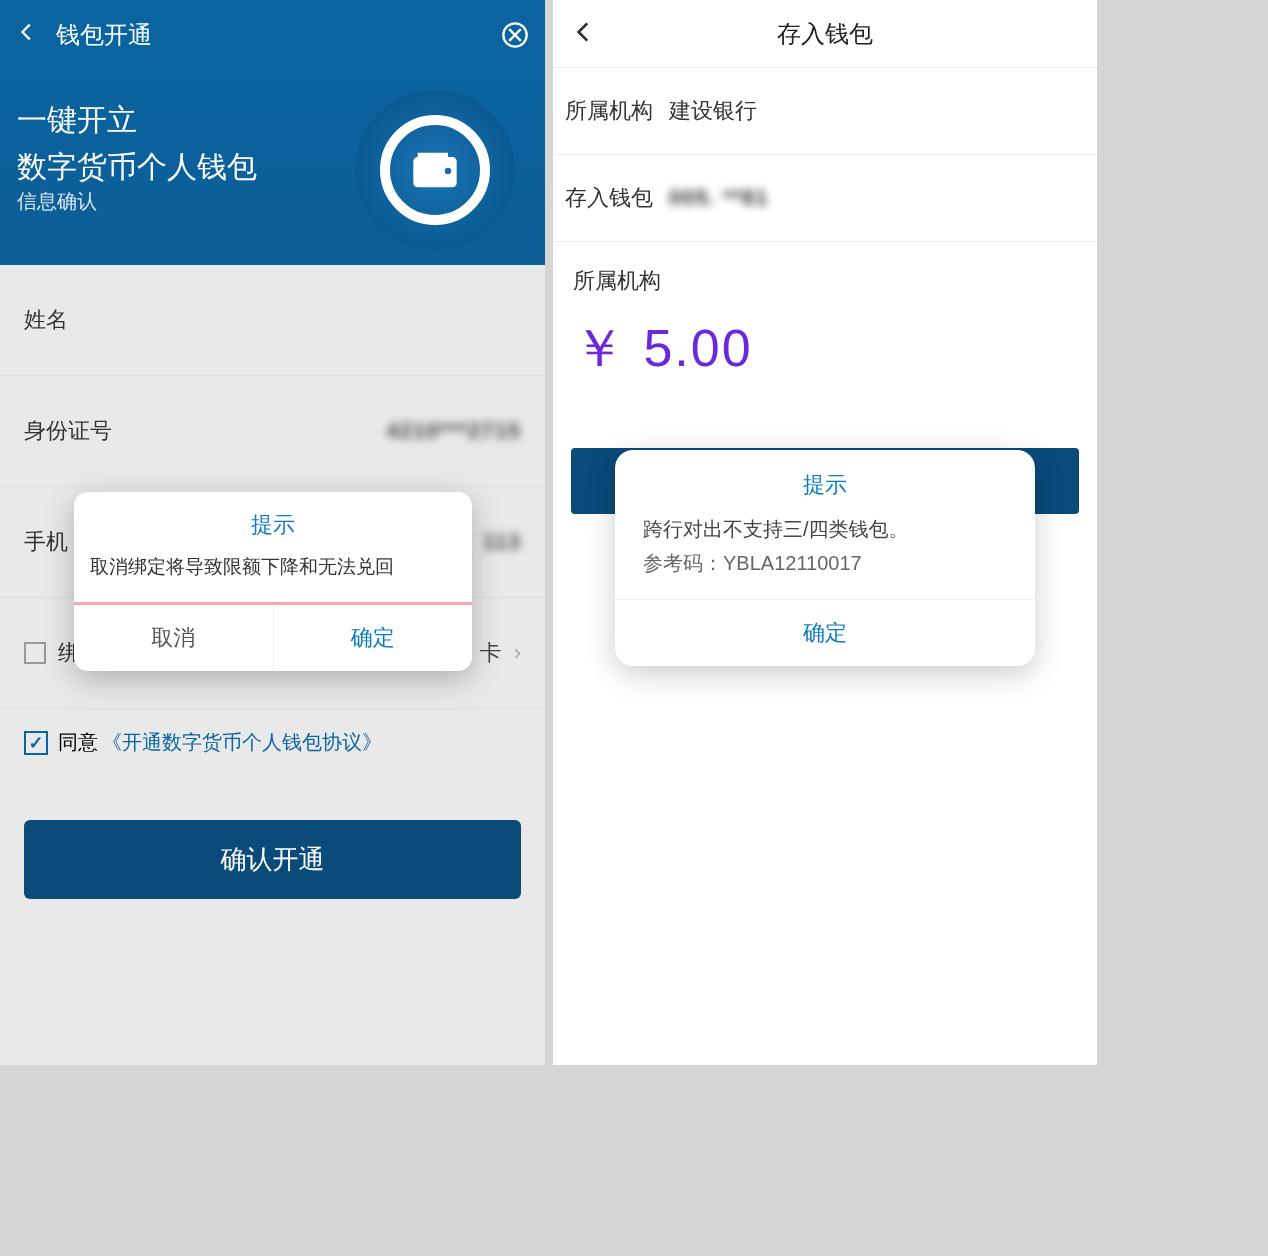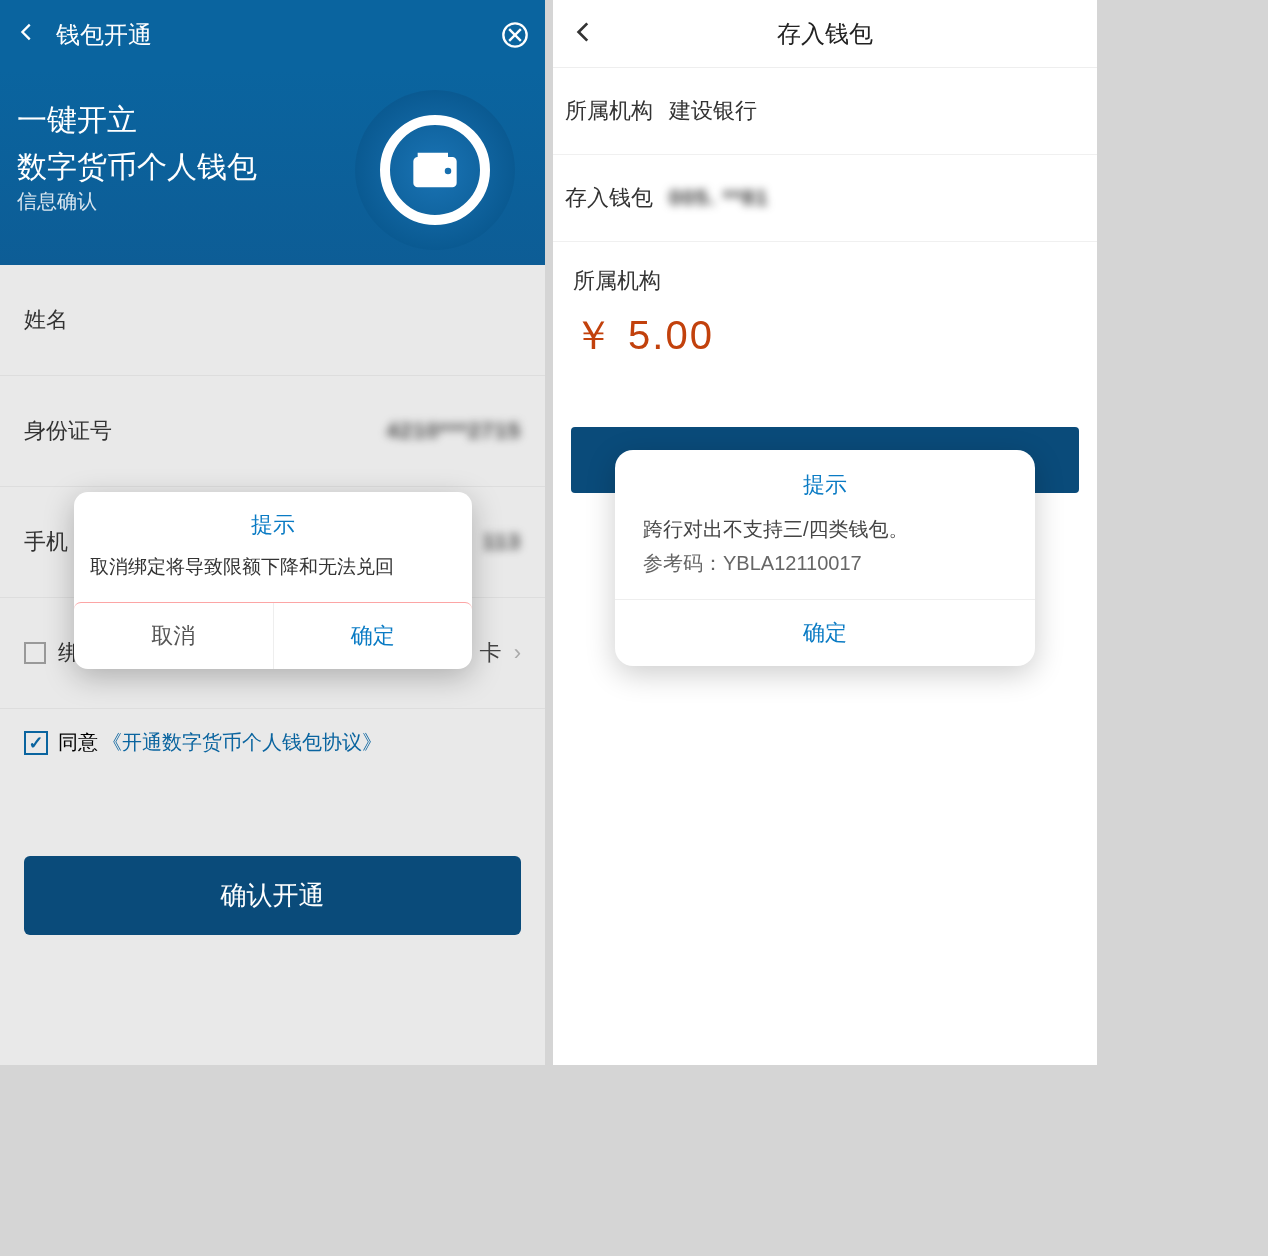--- a/index.html
+++ b/index.html
@@ -63,40 +63,40 @@
       padding: 20px 24px; font-size: 20px;
     }
     .agree .chk {
       width: 24px; height: 24px; border: 2px solid #0a649f;
       margin-right: 10px; display: flex;
       align-items: center; justify-content: center;
       color: #0a649f; font-size: 18px; font-weight: bold;
     }
     .agree .link { color: #0a649f; margin-left: 4px; }
     .submit-l {
-      margin: 80px 24px 0;
+      margin: 44px 24px 0;
       background: #0a4b7a;
       color: #fff;
       text-align: center;
       padding: 22px 0;
       font-size: 26px;
       border-radius: 6px;
     }
     
     .dialog-l {
       position: absolute; left: 74px; top: 492px;
       width: 398px;
       background: #fff;
       border-radius: 14px;
       box-shadow: 0 8px 30px rgba(0,0,0,.25);
       overflow: hidden;
     }
     .dialog-l .dl-title { text-align: center; color: #0a7bc4; font-size: 22px; padding: 18px 0 14px; }
     .dialog-l .dl-msg { text-align: left; color: #333; font-size: 19px; padding: 0 16px 22px; }
-    .dialog-l .dl-btns { display: flex; border-top: 1px solid #fca5a5; border-radius: 7px; }
+    .dialog-l .dl-btns { display: flex; border-top: 3px solid #fca5a5; }
     .dialog-l .dl-btn { flex: 1; text-align: center; padding: 18px 0; font-size: 22px; }
     .dialog-l .dl-cancel { color: #555; border-right: 1px solid #eee; }
     .dialog-l .dl-ok { color: #0a7bc4; }
     
     .phone-right { background: #fff; width: 544px; }
     .header-r {
       height: 68px; display: flex; align-items: center;
       padding: 0 18px; border-bottom: 1px solid #eee;
     }
     .header-r .back { width: 26px; color: #333; }
@@ -106,21 +106,21 @@
       padding: 28px 12px;
       font-size: 22px;
       border-bottom: 1px solid #f0f0f0;
       gap: 16px;
     }
     .row-r .lbl { color: #333; }
     .row-r .val { color: #333; display: flex; align-items: center; }
     .row-r .chev { margin-left: 8px; color: #bbb; font-size: 20px; }
     .amount-section { padding: 24px 20px 14px; }
     .amount-lbl { font-size: 22px; color: #333; }
-    .amount-val { font-size: 40px; color: #c2410c; margin-top: 12px; letter-spacing: 2px; }
+    .amount-val { font-size: 52px; color: #6d28d9; margin-top: 18px; letter-spacing: 2px; }
     .submit-r {
       margin: 50px 18px 0;
       background: #0a4b7a;
       height: 66px;
       border-radius: 4px;
     }
     
     .dialog-r {
       position: absolute; left: 62px; top: 450px;
       width: 420px;

